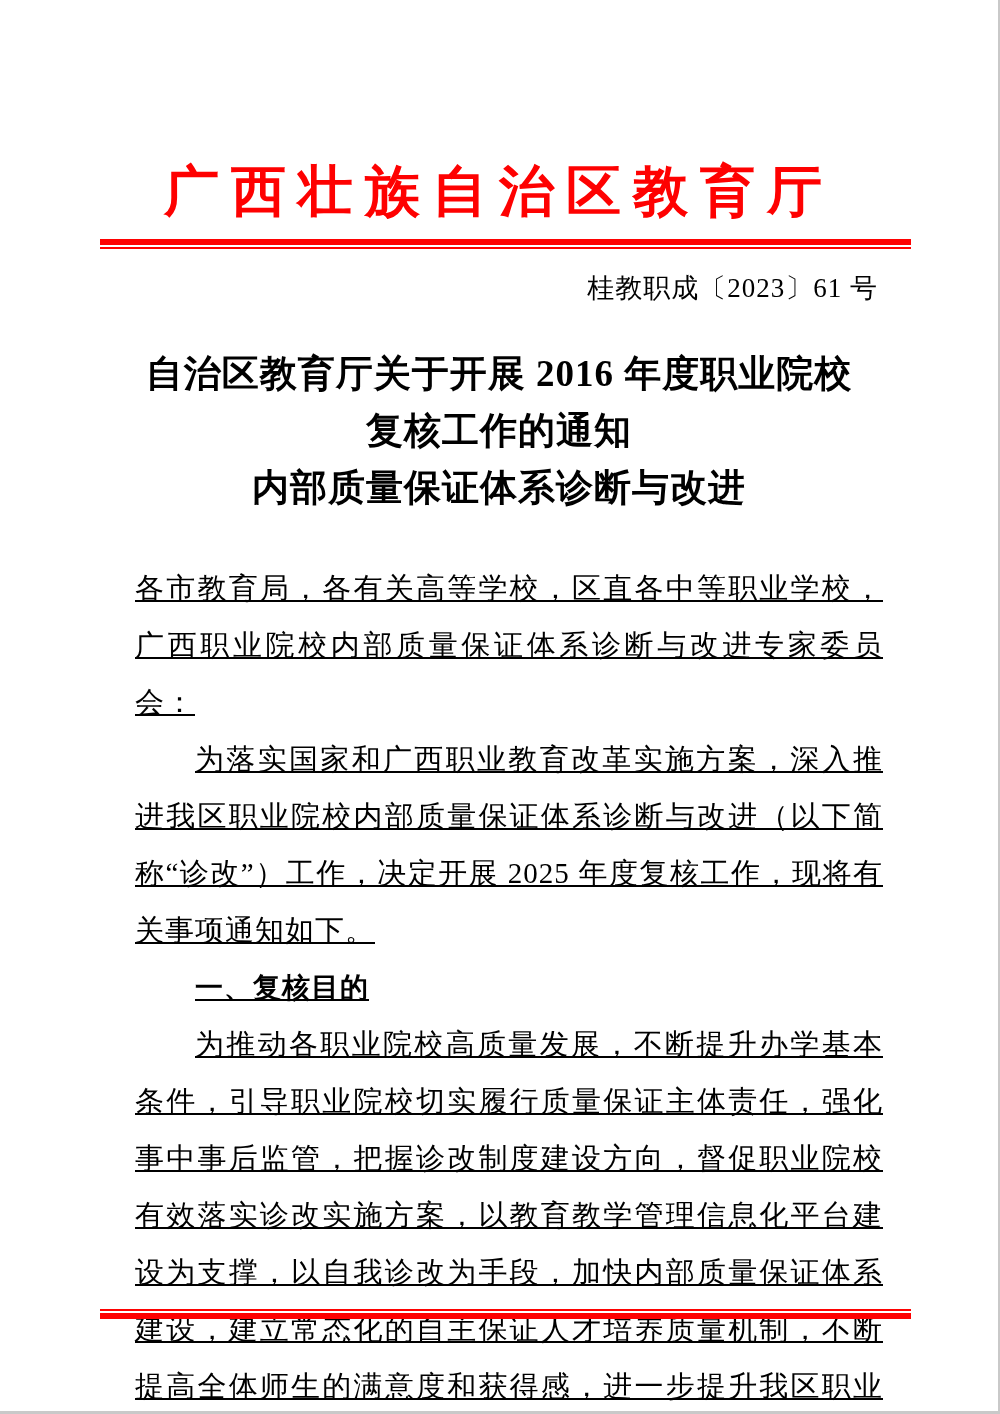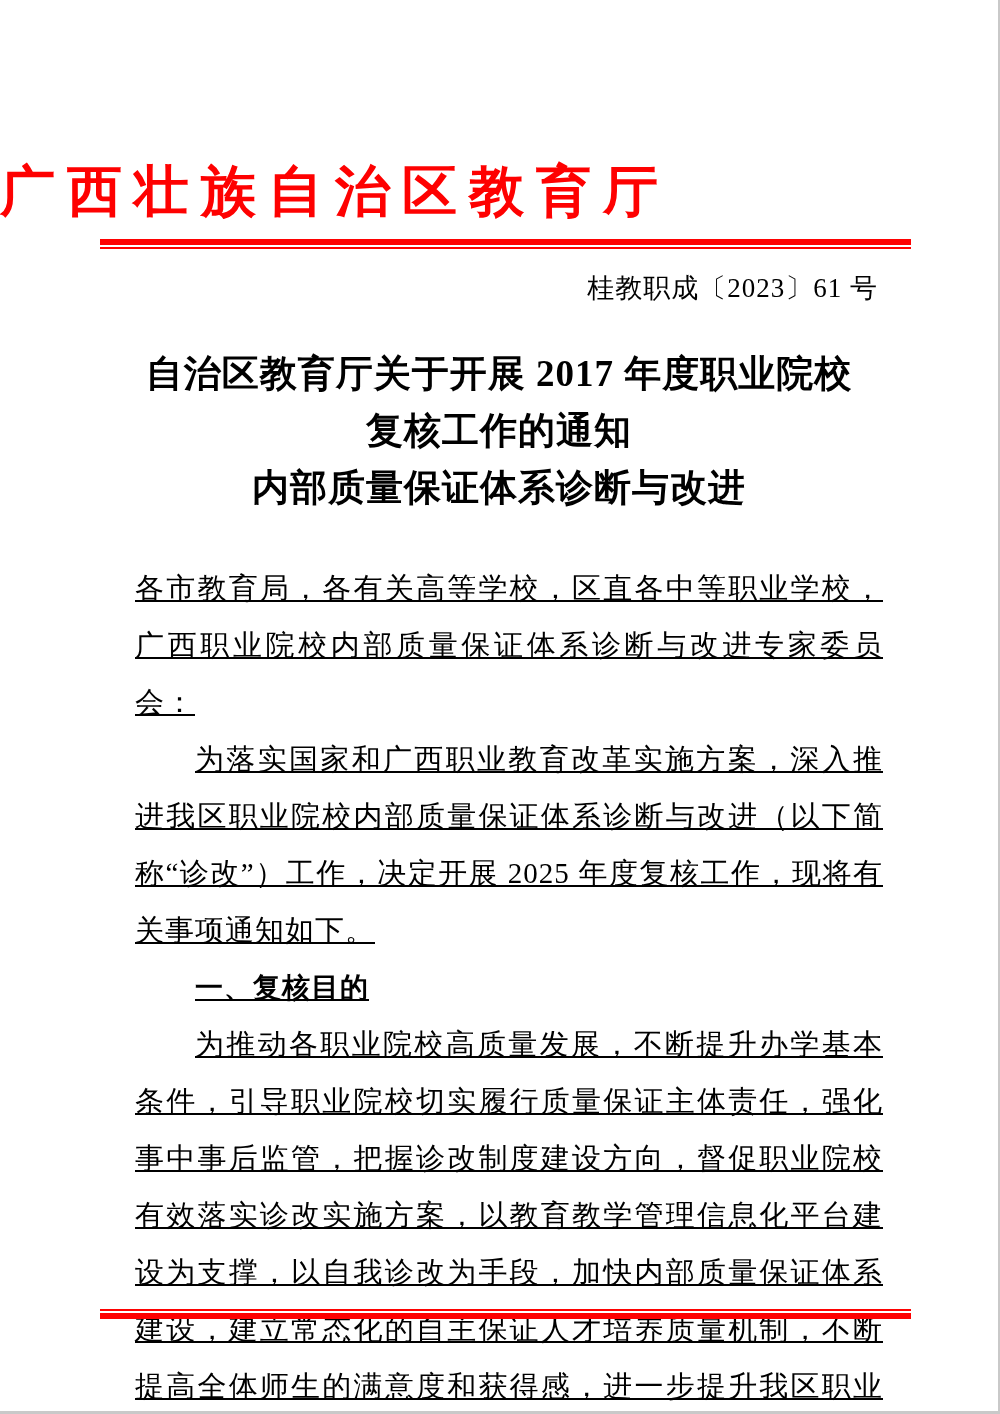--- a/index.html
+++ b/index.html
@@ -17,21 +17,21 @@
       border-bottom: 3px solid #c9c9c9;
       font-family: "Liberation Serif", "DejaVu Serif", serif;
       color: #000000;
       overflow: hidden;
     }
     .agency {
       position: absolute;
       top: 155px;
       left: 0;
       width: 100%;
-      text-align: left;
+      text-align: center;
       font-size: 55px;
       font-weight: bold;
       color: #fe0101;
       letter-spacing: 12px;
       white-space: nowrap;
     }
     .rule-top {
       position: absolute;
       top: 239px;
       left: 100px;
@@ -100,21 +100,21 @@
 
 <div class="page">
 
   <div class="agency">广西壮族自治区教育厅</div>
 
   <div class="rule-top"></div>
 
   <div class="docnum">桂教职成〔2023〕61 号</div>
 
   <div class="title">
-    <div>自治区教育厅关于开展 2017 年度职业院校</div>
+    <div>自治区教育厅关于开展 2016 年度职业院校</div>
     <div>复核工作的通知</div>
     <div>内部质量保证体系诊断与改进</div>
   </div>
 
   <div class="doc-body">
     <p class="no-indent">各市教育局，各有关高等学校，区直各中等职业学校，广西职业院校内部质量保证体系诊断与改进专家委员会：</p>
     <p class="indent">为落实国家和广西职业教育改革实施方案，深入推进我区职业院校内部质量保证体系诊断与改进（以下简称“诊改”）工作，决定开展 2025 年度复核工作，现将有关事项通知如下。</p>
     <p class="heading">一、复核目的</p>
     <p class="indent">为推动各职业院校高质量发展，不断提升办学基本条件，引导职业院校切实履行质量保证主体责任，强化事中事后监管，把握诊改制度建设方向，督促职业院校有效落实诊改实施方案，以教育教学管理信息化平台建设为支撑，以自我诊改为手段，加快内部质量保证体系建设，建立常态化的自主保证人才培养质量机制，不断提高全体师生的满意度和获得感，进一步提升我区职业院校办学水平和人才培养质量。</p>
   </div>

